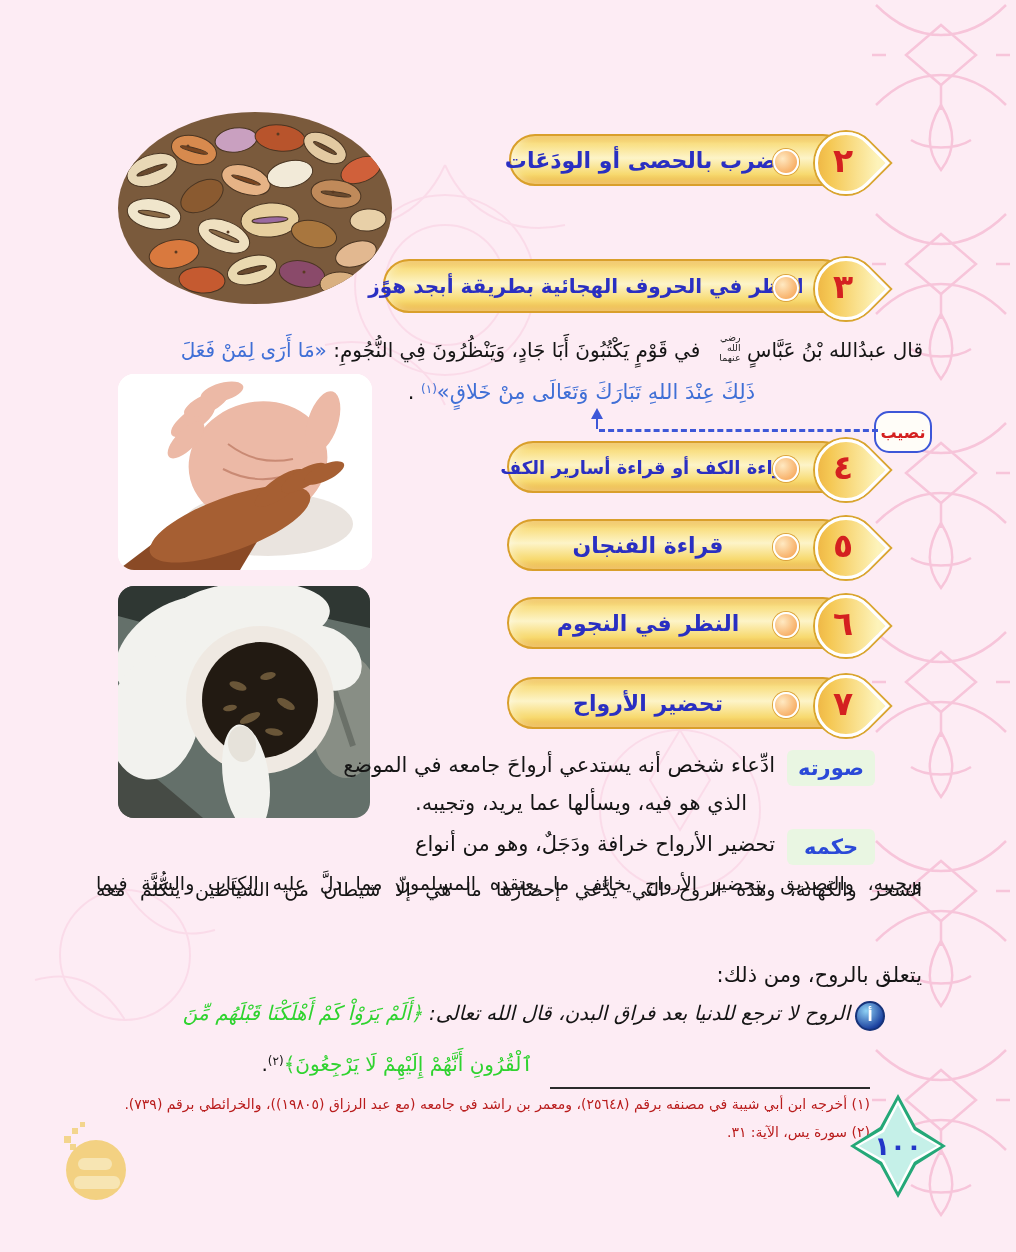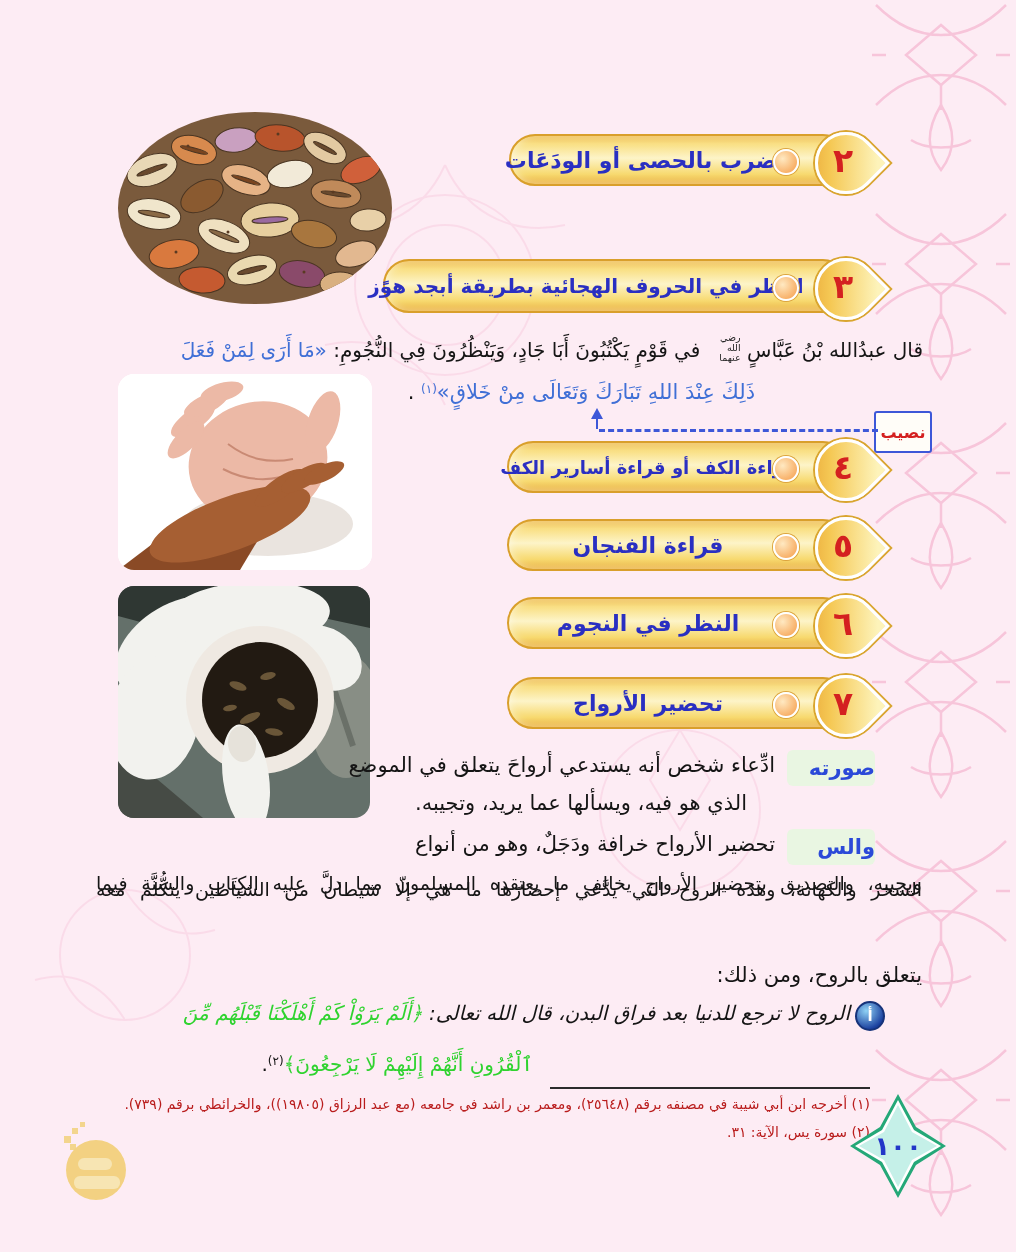--- a/index.html
+++ b/index.html
@@ -54,27 +54,27 @@
   .t .blue{color:#3f6fd6;}
   .t .green{color:#2fd32f;}
   .sup{font-size:12px; vertical-align:6px;}
   .honorific{
     display:inline-block; width:34px; font-size:9.5px; line-height:1.05;
     text-align:right; white-space:normal; vertical-align:-4px; color:#222;
   }
   .just{white-space:normal; text-align:justify; text-align-last:justify; font-size:19px;}
   .sec-label{
     position:absolute; width:88px; height:36px; background:#e9f6e2; border-radius:6px;
-    display:flex; align-items:center; justify-content:flex-start;
+    display:flex; align-items:center; justify-content:center;
     color:#2b49d8; font-weight:bold; font-size:21px;
   }
   
   .callout-box{
     position:absolute; top:411px; right:84px; width:54px; height:38px;
-    background:#fffdf8; border:2px solid #3d57d8; border-radius:3px;
+    background:#fffdf8; border:2px solid #3d57d8; border-radius:15px;
     display:flex; align-items:center; justify-content:center;
     color:#d42020; font-weight:bold; font-size:16px;
   }
   .callout-dash{position:absolute; top:429px; left:599px; width:279px; height:0; border-top:3px dashed #3d57d8;}
   .callout-arrow{position:absolute; top:408px; left:591px; width:0; height:0;
     border-left:6px solid transparent; border-right:6px solid transparent; border-bottom:11px solid #3d57d8;}
   .callout-stem{position:absolute; top:419px; left:596px; width:2px; height:10px; background:#3d57d8;}
   
   .point-marker{
     position:absolute; top:1001px; right:131px; width:26px; height:26px; border-radius:50%;
@@ -349,25 +349,25 @@
     <div class="pill"></div>
     <div class="leaf"></div>
     <div class="dot"></div>
     <div class="num">٧</div>
     <div class="label">تحضير الأرواح</div>
   </div>
 
   <div class="sec-label" style="top:750px;right:141px;">
     <span>صورته</span>
   </div>
-  <div class="t" style="top:753px;right:241px;font-size:21px;">ادِّعاء شخص أنه يستدعي أرواحَ يتعلق في الموضع</div>
+  <div class="t" style="top:753px;right:241px;font-size:21px;">ادِّعاء شخص أنه يستدعي أرواحَ جامعه في الموضع</div>
   <div class="t" style="top:791px;right:269px;font-size:21px;">الذي هو فيه، ويسألها عما يريد، وتجيبه.</div>
 
   <div class="sec-label" style="top:829px;right:141px;">
-    <span>والس</span>
+    <span>حكمه</span>
   </div>
   <div class="t just" style="top:878px;right:94px;width:826px;">السحر والكهانة، وهذه الروح التي يدَّعي إحضارَها ما هي إلّا شيطان من الشياطين يتكلم معه</div>
   <div class="t" style="top:832px;right:241px;font-size:21px;">تحضير الأرواح خرافة ودَجَلٌ، وهو من أنواع</div>
   <div class="t just" style="top:872px;right:94px;width:826px;">ويجيبه، والتصديق بتحضير الأرواح يخالف ما يعتقده المسلمون مما دلَّ عليه الكِتَاب والسُّنَّة فيما</div>
   <div class="t" style="top:963px;right:94px;font-size:21px;">يتعلق بالروح، ومن ذلك:</div>
 
   <div class="point-marker">
     <span>أ</span>
   </div>
   <div class="t" style="top:1001px;right:166px;font-style:italic;">

